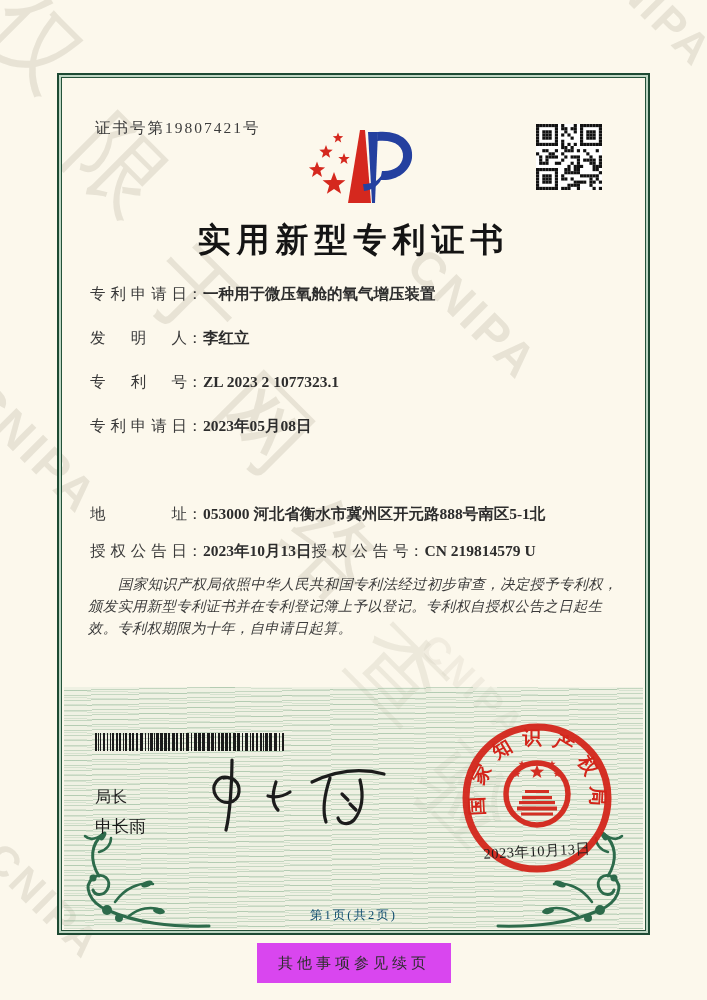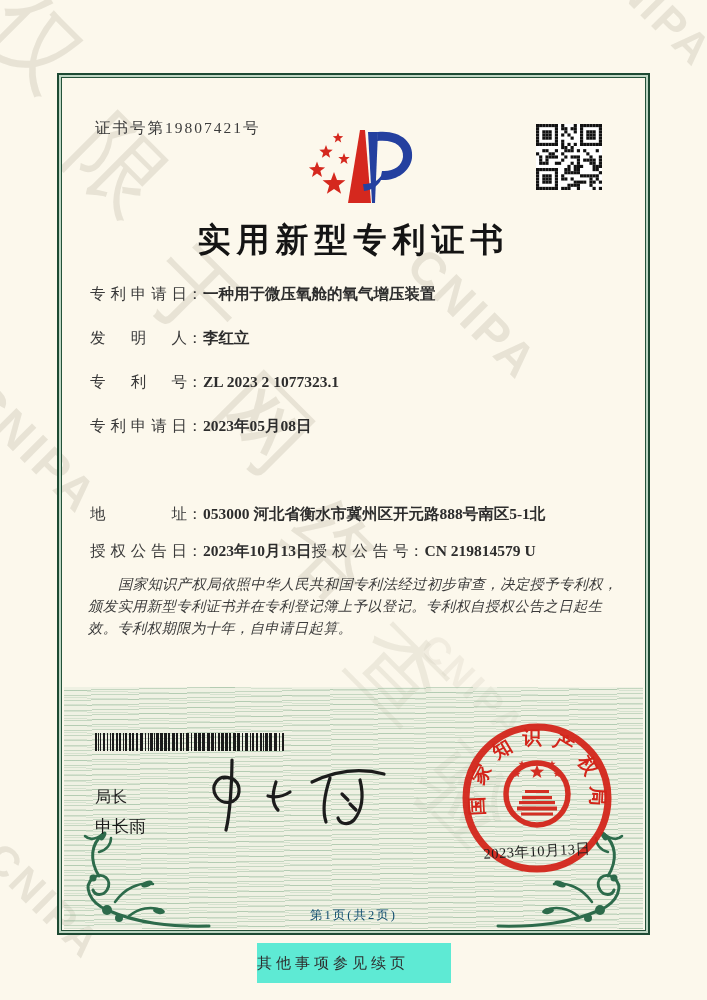--- a/index.html
+++ b/index.html
@@ -83,21 +83,21 @@
 
   .seal { position:absolute; left:459px; top:720px; width:156px; height:156px; }
   .seal svg { position:absolute; inset:0; }
   .seal-date { position:absolute; left:0; right:0; top:122px; text-align:center;
     font-size:14.5px; color:#1d1d1d; letter-spacing:.5px; transform:rotate(-3deg); }
 
   .page-info { position:absolute; left:57px; top:907px; width:593px;
     text-align:center; font-size:12.5px; letter-spacing:2px; color:#0c4a6e; }
 
   .continuation-box { position:absolute; z-index:5; left:257px; top:943px;
-    width:194px; height:40px; background:#5eead4; text-align:left;
+    width:194px; height:40px; background:#d946ef; text-align:center;
     line-height:40px; font-size:15px; letter-spacing:4px; color:#2e2e2e; }
 </style>
 </head>
 <body>
 
 <span class="wm wm-char wm-c0">仅</span>
 <span class="wm wm-char wm-c1">限</span>
 <span class="wm wm-char wm-c2">于</span>
 <span class="wm wm-char wm-c3">网</span>
 <span class="wm wm-char wm-c4">络</span>

